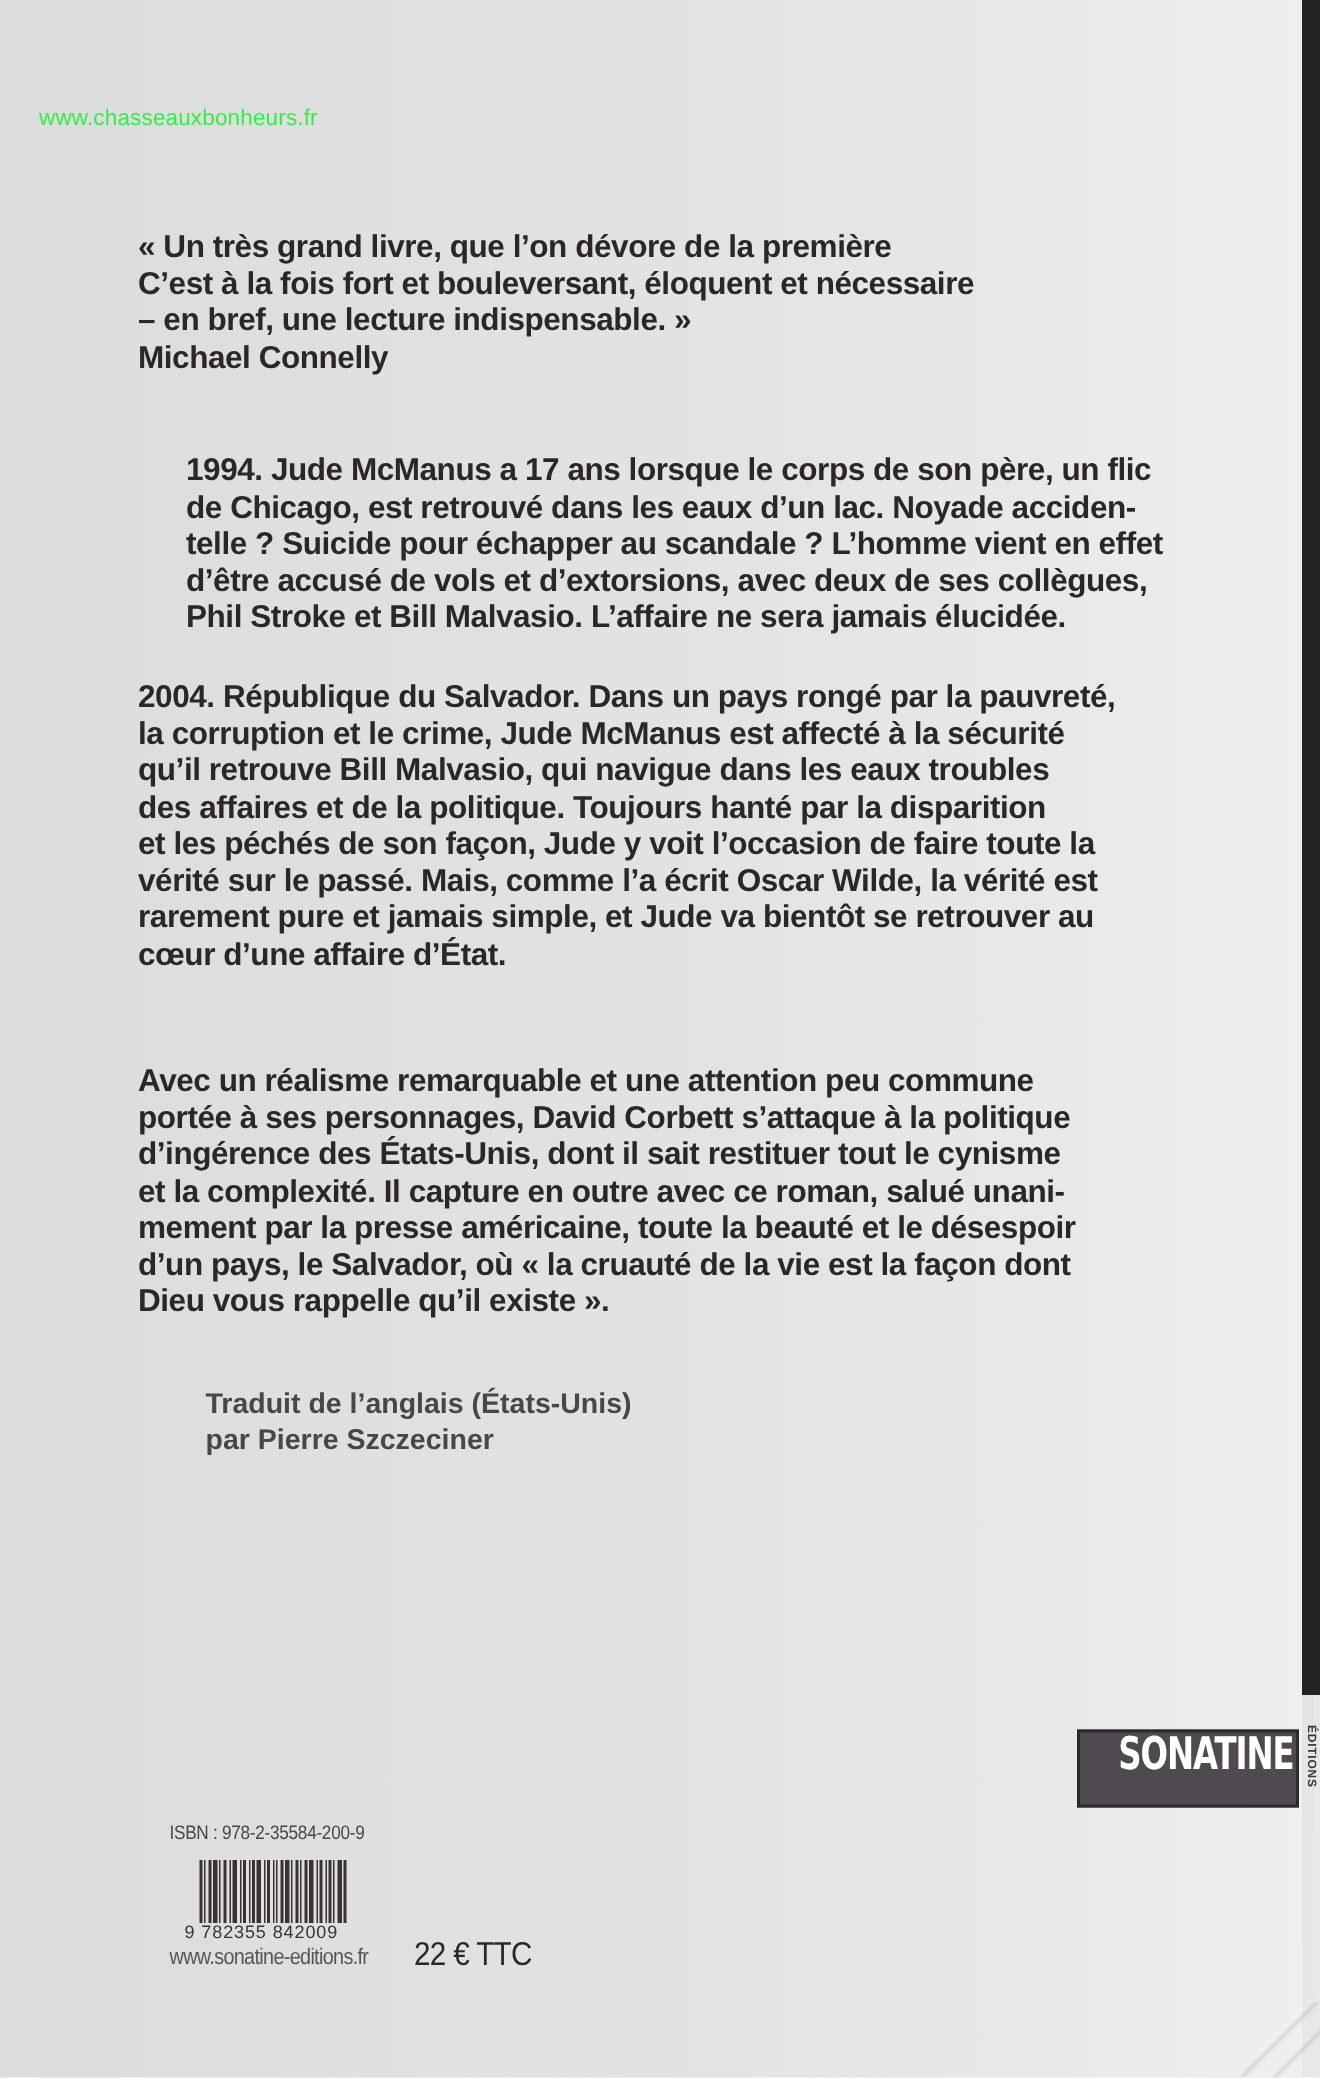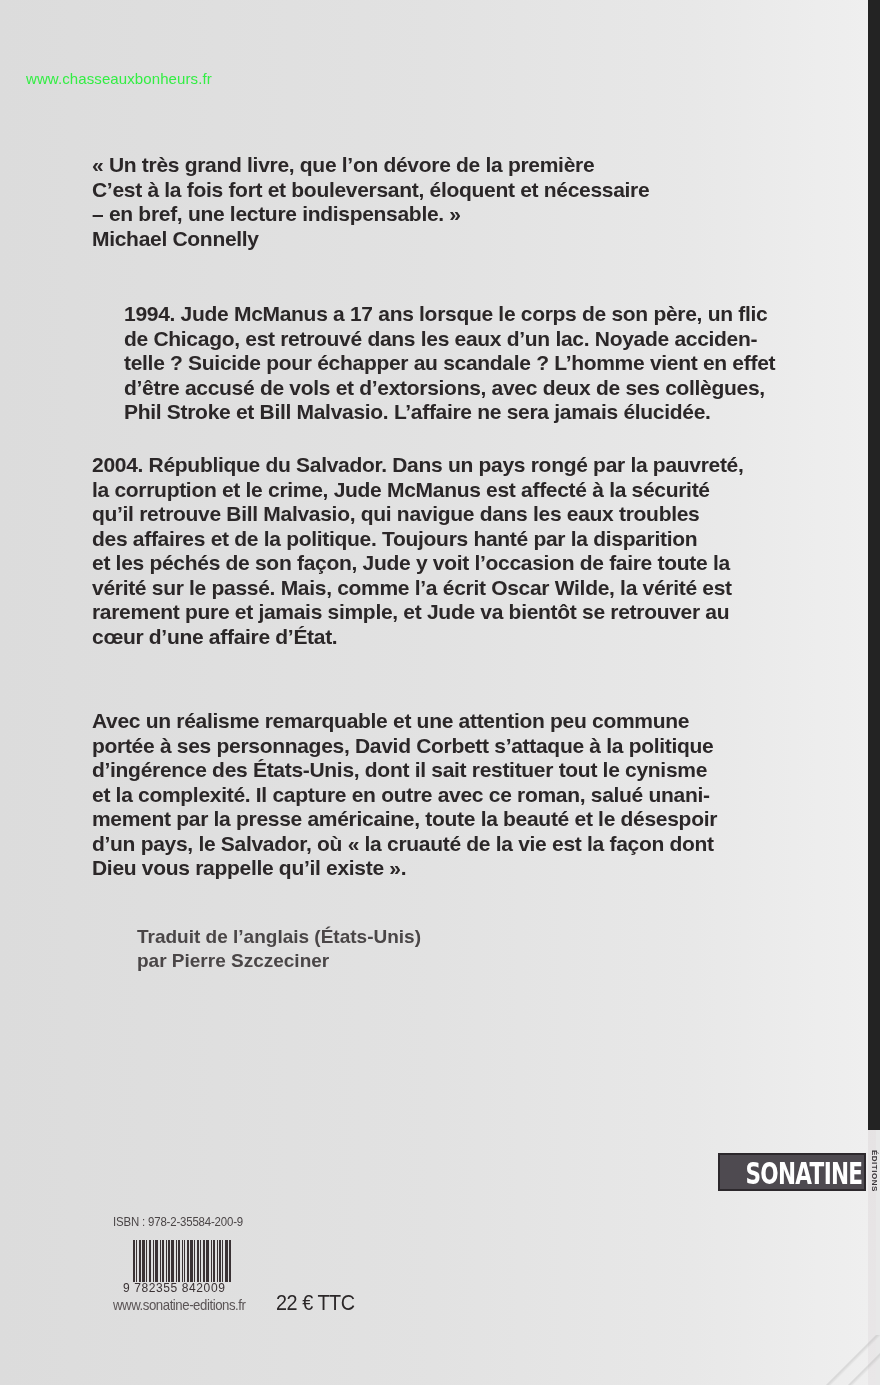--- a/index.html
+++ b/index.html
@@ -68,26 +68,26 @@
       font-weight: bold;
       color: #4a4647;
       margin-left: 30px;
     }
     .translation p { margin: 0; }
     .logo {
       position: absolute;
       left: 718px;
       top: 1153px;
       width: 148px;
-      height: 38px;
+      height: 52px;
       background: #4e4a50;
       border: 2px solid #2c282c;
       box-sizing: border-box;
       display: flex;
-      align-items: flex-end;
+      align-items: flex-start;
       justify-content: flex-end;
       padding-right: 2px;
     }
     .logo-text {
       font-family: "DejaVu Sans", sans-serif;
       font-weight: bold;
       font-size: 30px;
       color: #ffffff;
       letter-spacing: -1px;
       transform: scaleX(0.72);

